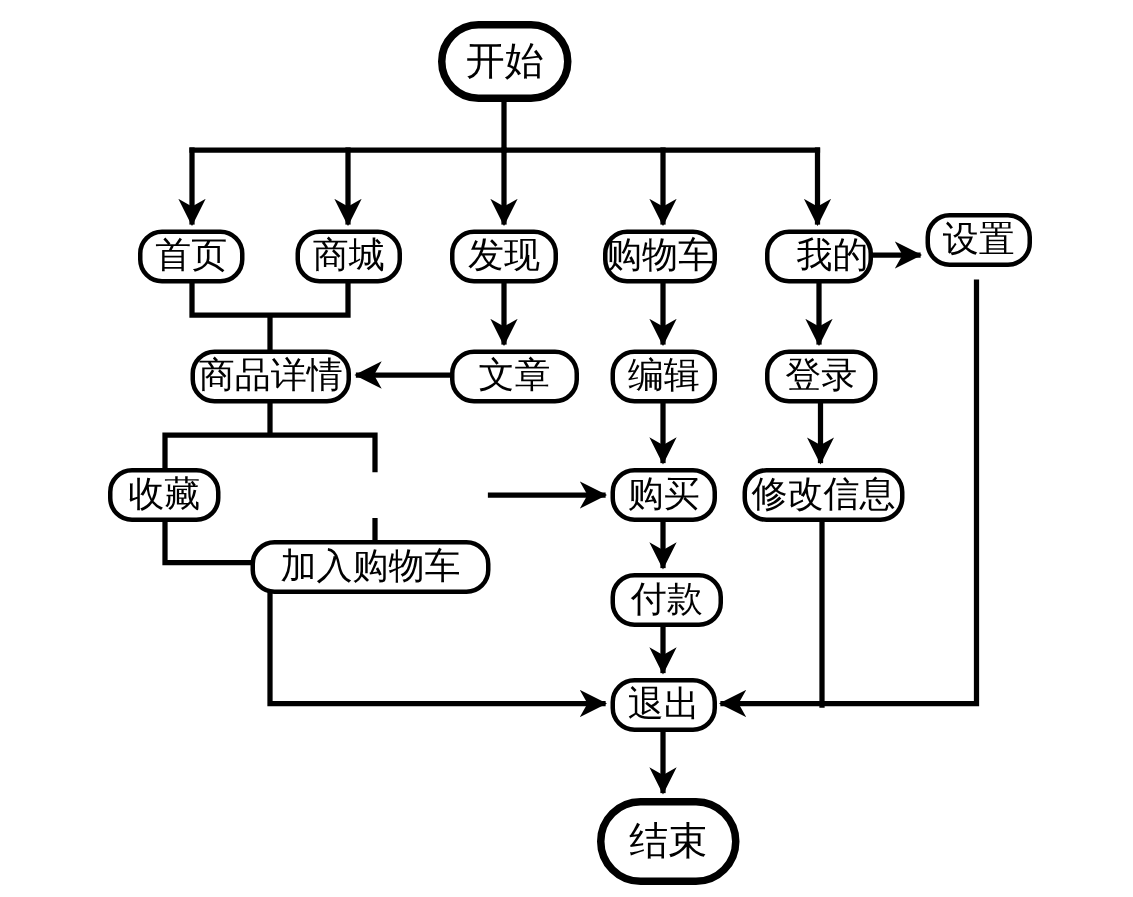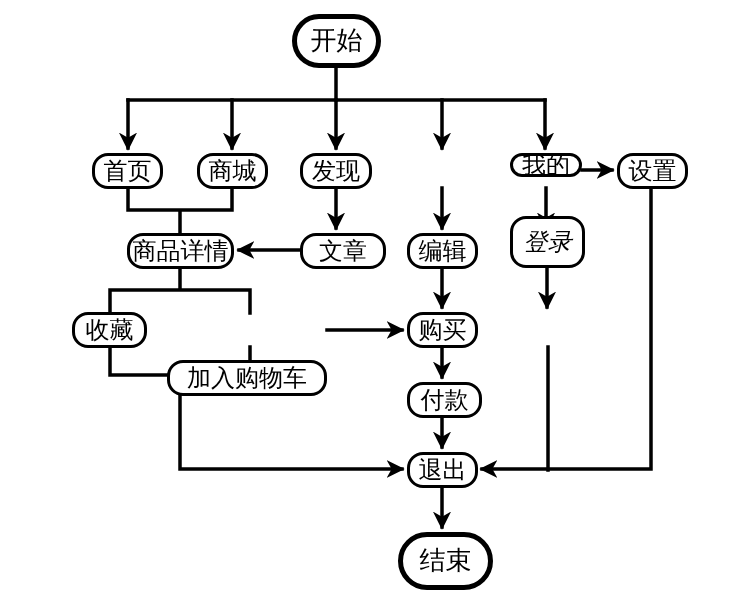--- a/index.html
+++ b/index.html
@@ -87,57 +87,63 @@
   </div>
 
   <div class="node" style="left:197px; top:153px; width:71px; height:36px;">
     <span>商城</span>
   </div>
 
   <div class="node" style="left:300px; top:153px; width:72px; height:36px;">
     <span>发现</span>
   </div>
 
+  <div class="node" style="left:402px; top:153px; width:76px; height:36px;">
+    <span>购物车</span>
+  </div>
 
-  <div class="node" style="left:510px; top:153px; width:72px; height:24px;">
+  <div class="node" style="left:510px; top:153px; width:72px; height:36px;justify-content:flex-end;">
     <span>我的</span>
   </div>
 
-  <div class="node" style="left:617px; top:153px; width:71px; height:36px;text-align:right;">
+  <div class="node" style="left:617px; top:142px; width:71px; height:36px;text-align:right;">
     <span>设置</span>
   </div>
 
   <div class="node" style="left:127px; top:233px; width:107px; height:36px;">
     <span>商品详情</span>
   </div>
 
   <div class="node" style="left:300px; top:233px; width:86px; height:36px;">
     <span>文章</span>
   </div>
 
   <div class="node" style="left:407px; top:233px; width:71px; height:36px;">
     <span>编辑</span>
   </div>
 
-  <div class="node" style="left:510px; top:216px; width:75px; height:52px;font-style:italic;">
+  <div class="node" style="left:510px; top:233px; width:75px; height:36px;">
     <span>登录</span>
   </div>
 
   <div class="node" style="left:72px; top:312px; width:75px; height:36px;">
     <span>收藏</span>
   </div>
 
   <div class="node" style="left:167px; top:312px; width:160px; height:36px;margin-top:48px;">
     <span>加入购物车</span>
   </div>
 
   <div class="node" style="left:407px; top:312px; width:71px; height:36px;">
     <span>购买</span>
   </div>
 
+  <div class="node" style="left:495px; top:312px; width:108px; height:36px;">
+    <span>修改信息</span>
+  </div>
 
   <div class="node" style="left:407px; top:382px; width:75px; height:36px;">
     <span>付款</span>
   </div>
 
   <div class="node" style="left:407px; top:452px; width:71px; height:36px;">
     <span>退出</span>
   </div>
 
   <div class="node stadium" style="left:398px; top:532px; width:95px; height:58px;">

